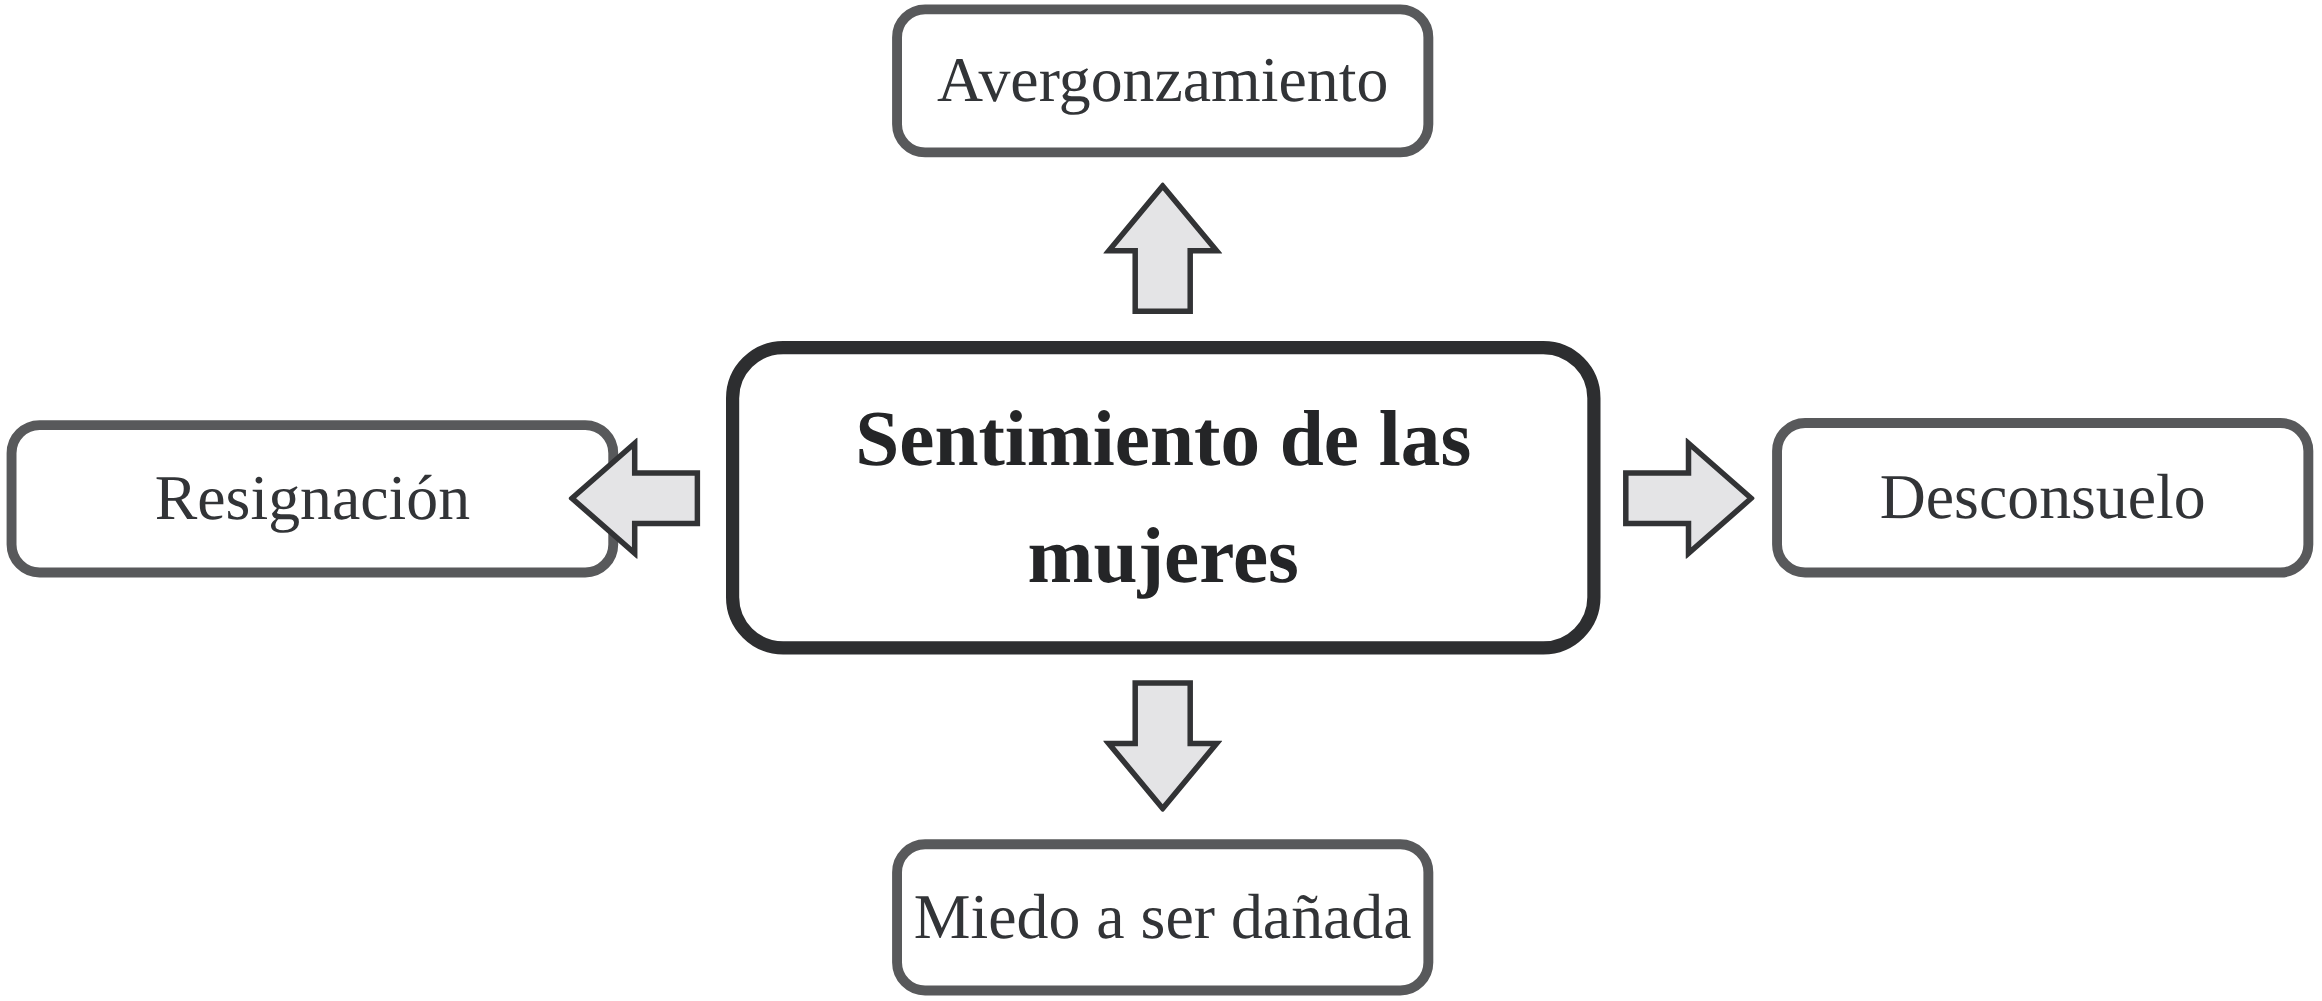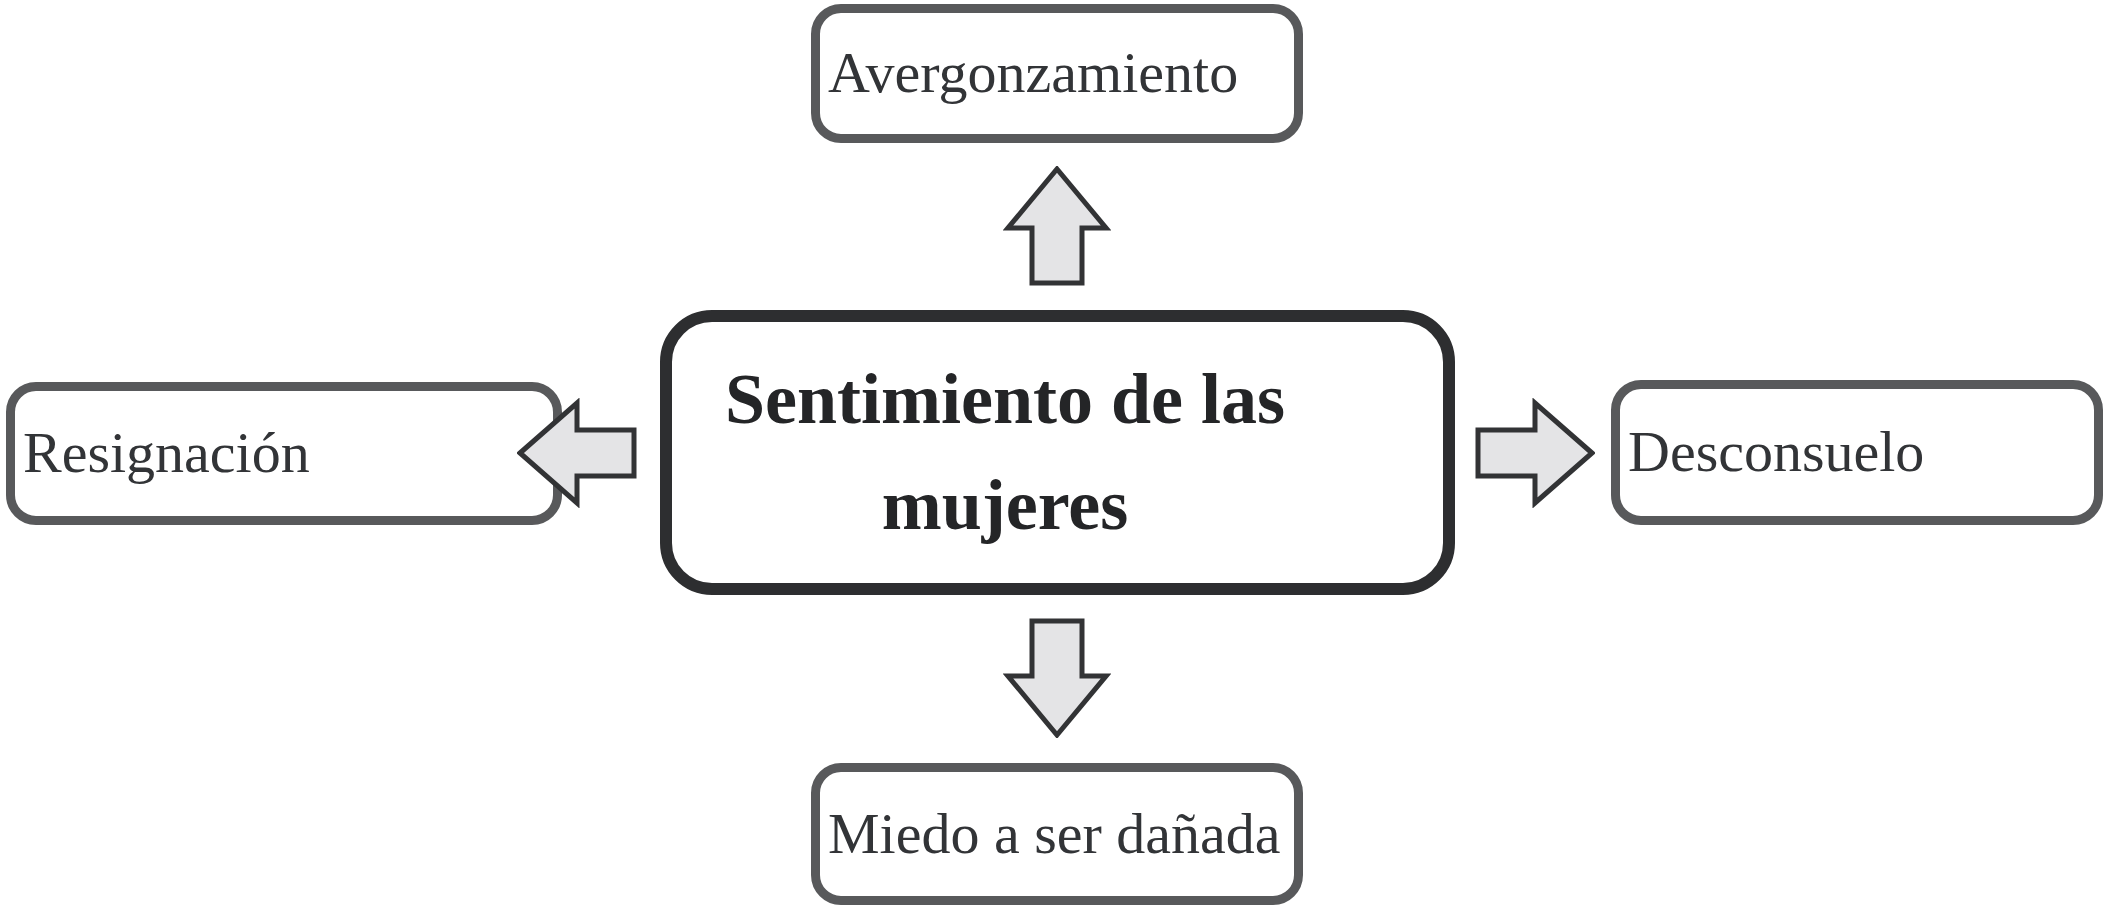--- a/index.html
+++ b/index.html
@@ -16,20 +16,21 @@
     overflow: hidden;
   }
   .node {
     position: absolute;
     box-sizing: border-box;
     background: #ffffff;
     border: 9px solid var(--outer-border, #58595b);
     border-radius: 30px;
     display: flex;
     align-items: center;
+    justify-content: center;
     text-align: center;
     color: var(--label-text, #323437);
     font-size: 58px;
     line-height: 1.15;
     padding: 0 8px;
   }
   .node .label { display: block; }
   #node-top    { left: 811px;  top: 4px;   width: 492px; height: 139px; }
   #node-left   { left: 6px;    top: 382px; width: 556px; height: 143px; }
   #node-right  { left: 1611px; top: 380px; width: 492px; height: 145px; }

